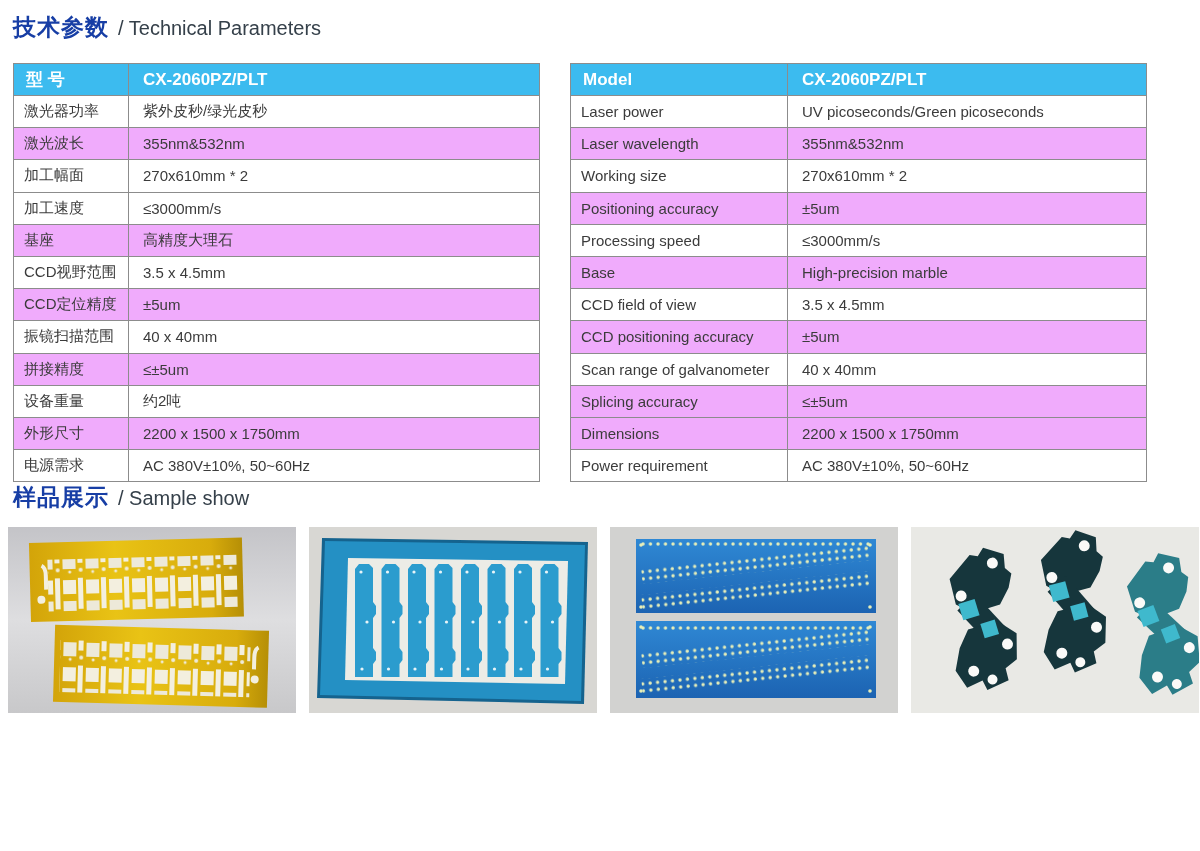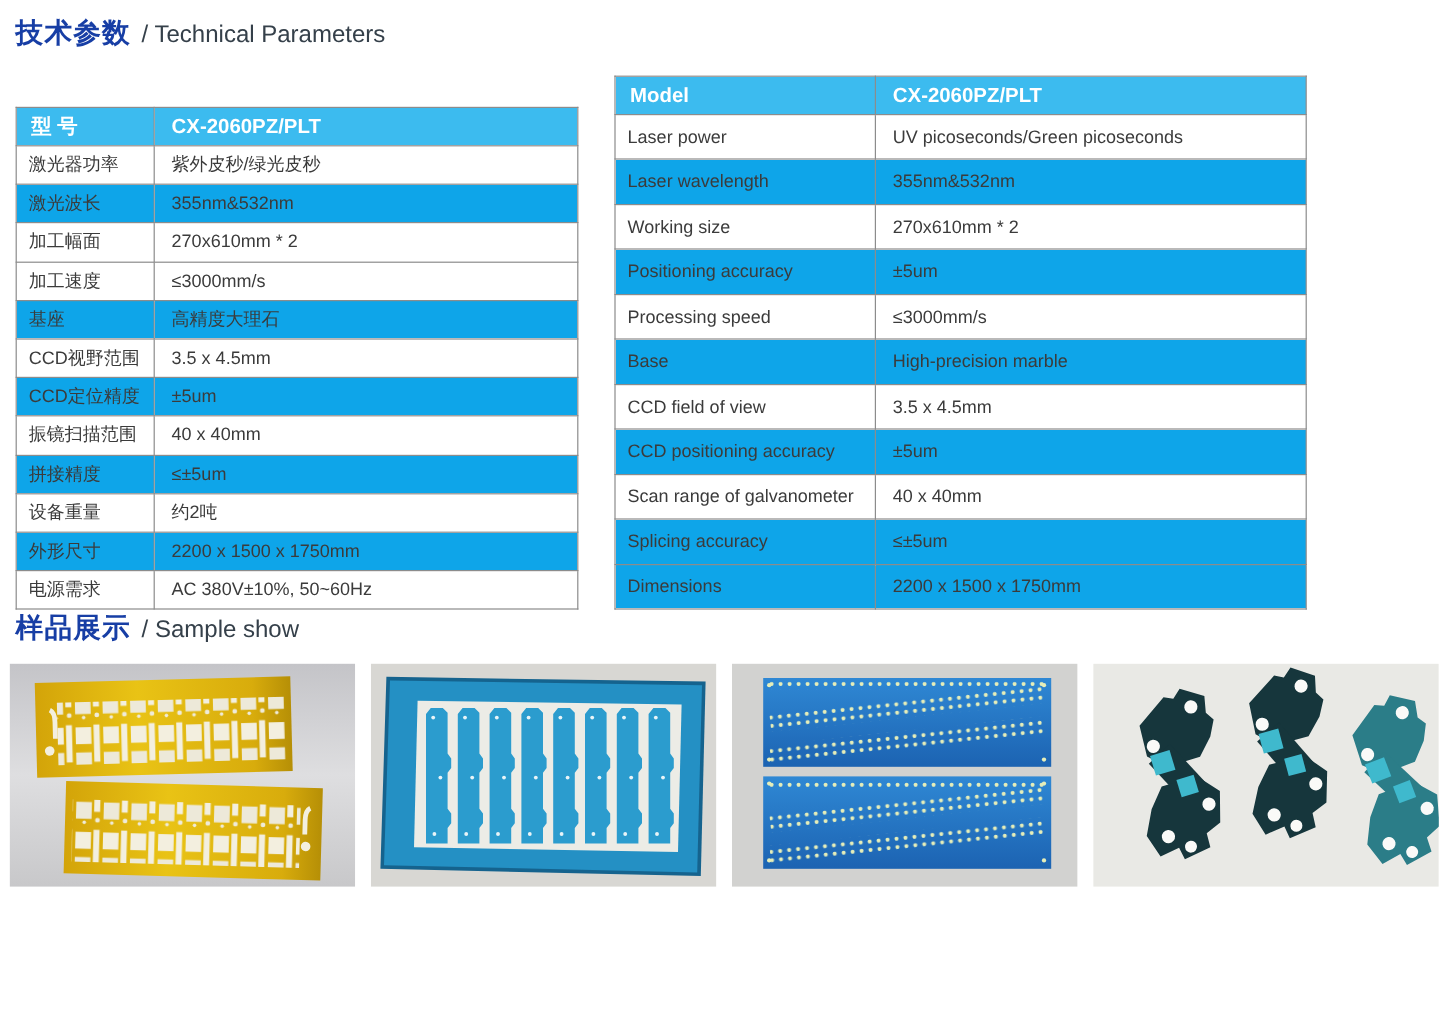--- a/index.html
+++ b/index.html
@@ -10,31 +10,31 @@
 
   .section-title { display: flex; align-items: baseline; gap: 9px; height: 30px; line-height: 30px; }
   .section-title .cn { font-size: 23px; font-weight: 700; color: #173EA5; letter-spacing: 1px; }
   .section-title .en { font-size: 20px; color: #35404A; }
 
   .title-tech { margin-bottom: 21px; }
   .title-sample { }
 
   .tables { display: flex; gap: 30px; }
   table { border-collapse: collapse; table-layout: fixed; }
-  table.cn { width: 469px; margin-top: 26px; }
+  table.cn { width: 527px; }
   table.en { width: 577px; }
   table.cn col.c1 { width: 115px; }
   table.en col.c1 { width: 217px; }
   th, td { border: 1px solid #8C8C8C; vertical-align: middle; overflow: hidden; white-space: nowrap; }
   thead th { background: #3CBBEF; color: #ffffff; font-size: 17px; font-weight: 700;
              text-align: left; height: 32px; padding: 0 0 0 12px; }
   thead th.hval { padding-left: 14px; }
   td { font-size: 15px; color: #3B3B3B; height: 32.2px; padding: 0 0 0 10px; background: #fff; }
   td.val { padding-left: 14px; }
-  tr.alt td { background: #0ea5e9; }
+  tr.alt td { background: #f0abfc; }
 
   .samples { display: flex; gap: 13px; margin-top: 15px; margin-left: -5px; }
   .sample { width: 288px; height: 186px; }
   .sample svg { display: block; width: 288px; height: 186px; }
 </style>
 </head>
 <body>
 
 <div class="page">
 
@@ -156,20 +156,24 @@
             <td class="lbl">Scan range of galvanometer</td>
             <td class="val">40 x 40mm</td>
           </tr>
         <tr class="alt">
             <td class="lbl">Splicing accuracy</td>
             <td class="val">≤±5um</td>
           </tr>
         <tr class="alt">
             <td class="lbl">Dimensions</td>
             <td class="val">2200 x 1500 x 1750mm</td>
+          </tr>
+        <tr>
+            <td class="lbl">Power requirement</td>
+            <td class="val">AC 380V±10%, 50~60Hz</td>
           </tr>
       </tbody>
     </table>
 
   </div>
 
   <div class="section-title title-sample">
     <span class="cn">样品展示</span>
     <span class="en">/ Sample show</span>
   </div>

